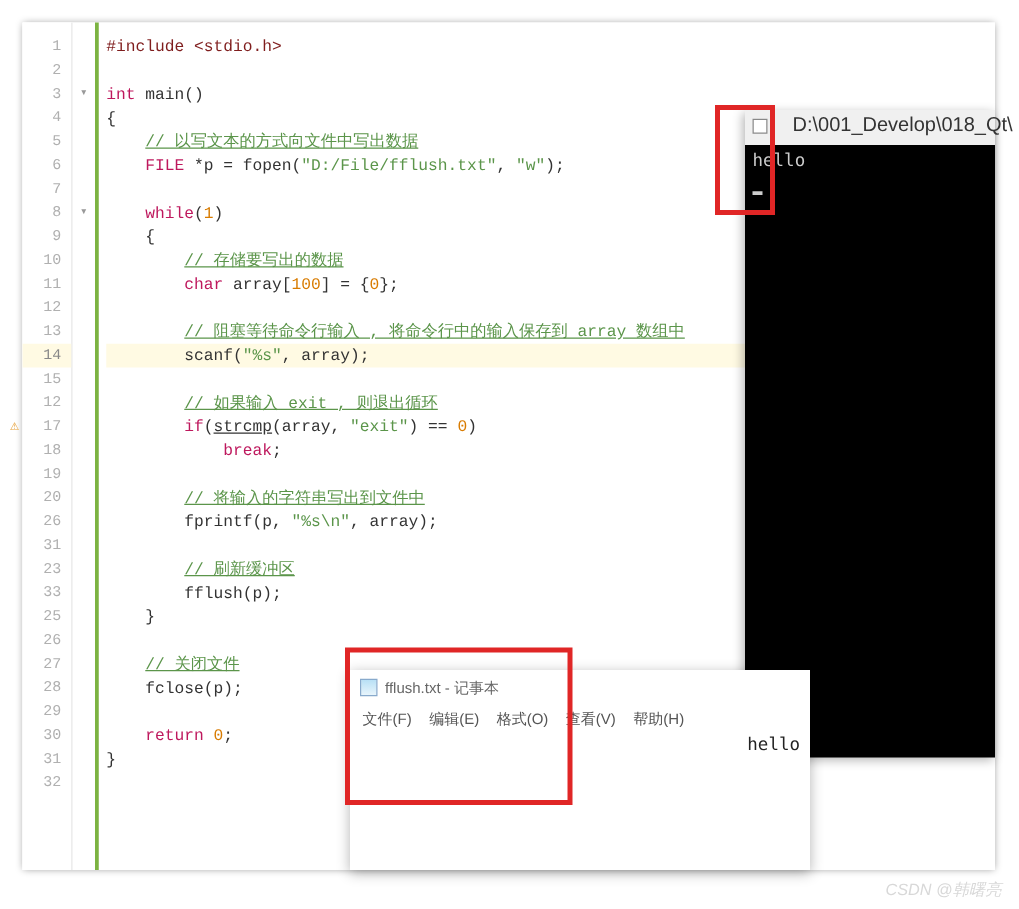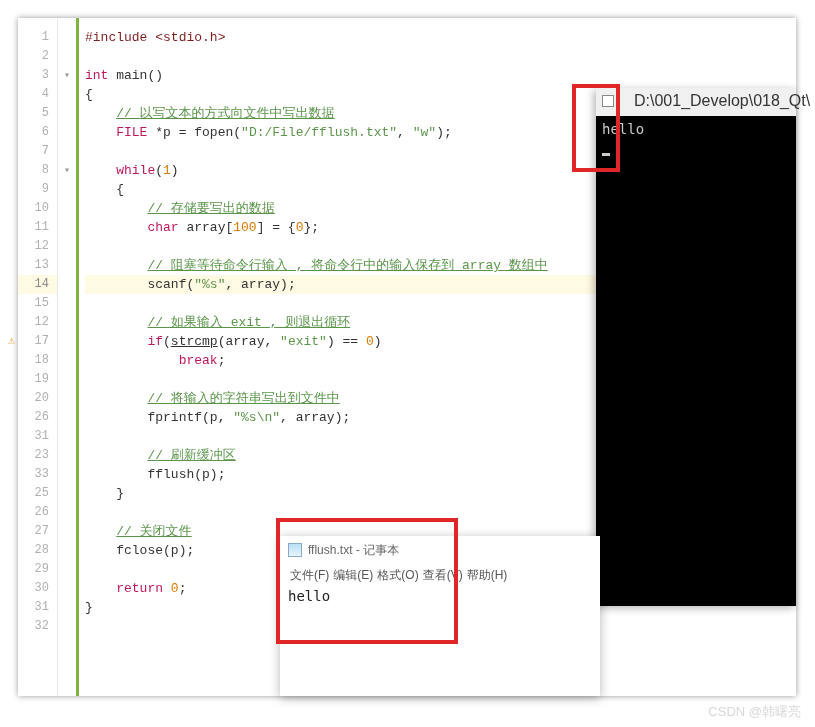--- a/index.html
+++ b/index.html
@@ -111,45 +111,46 @@
   top: 66px;
   right: 176px;
   width: 48px;
   height: 88px;
   pointer-events: none;
 }
 .notepad-win {
   position: absolute;
   left: 262px;
   top: 518px;
-  width: 320px;
+  width: 368px;
   height: 160px;
   background: #fff;
   box-shadow: 0 2px 10px rgba(0,0,0,0.3);
   font-family: "Microsoft YaHei", sans-serif;
   font-size: 12px;
+  text-align: right;
 }
 .notepad-title {
   height: 28px;
   display: flex;
   align-items: center;
   padding: 0 8px;
   gap: 6px;
   color: #666;
 }
 .notepad-title .nicon {
   width: 14px; height: 14px;
   background: linear-gradient(#b8e0f5,#e8f5fc);
   border: 1px solid #8ac;
   display: inline-block;
 }
 .notepad-menu {
   height: 22px;
   display: flex;
-  gap: 4px;
+  gap: 14px;
   padding: 0 10px;
   color: #555;
   font-size: 12px;
   align-items: center;
 }
 .notepad-body {
   padding: 2px 8px;
   font-family: Consolas, monospace;
   font-size: 14px;
   color: #222;
@@ -163,20 +164,21 @@
   height: 126px;
   pointer-events: none;
 }
 .watermark {
   position: absolute;
   right: 14px;
   bottom: 6px;
   font-size: 13px;
   color: #d8d8d8;
   font-family: "Microsoft YaHei", sans-serif;
+  font-style: italic;
 }
 </style>
 </head>
 <body>
 
 <div class="outer-shadow">
 
   <div class="editor">
     <div class="gutter" id="gutter">
         <div>1</div>

